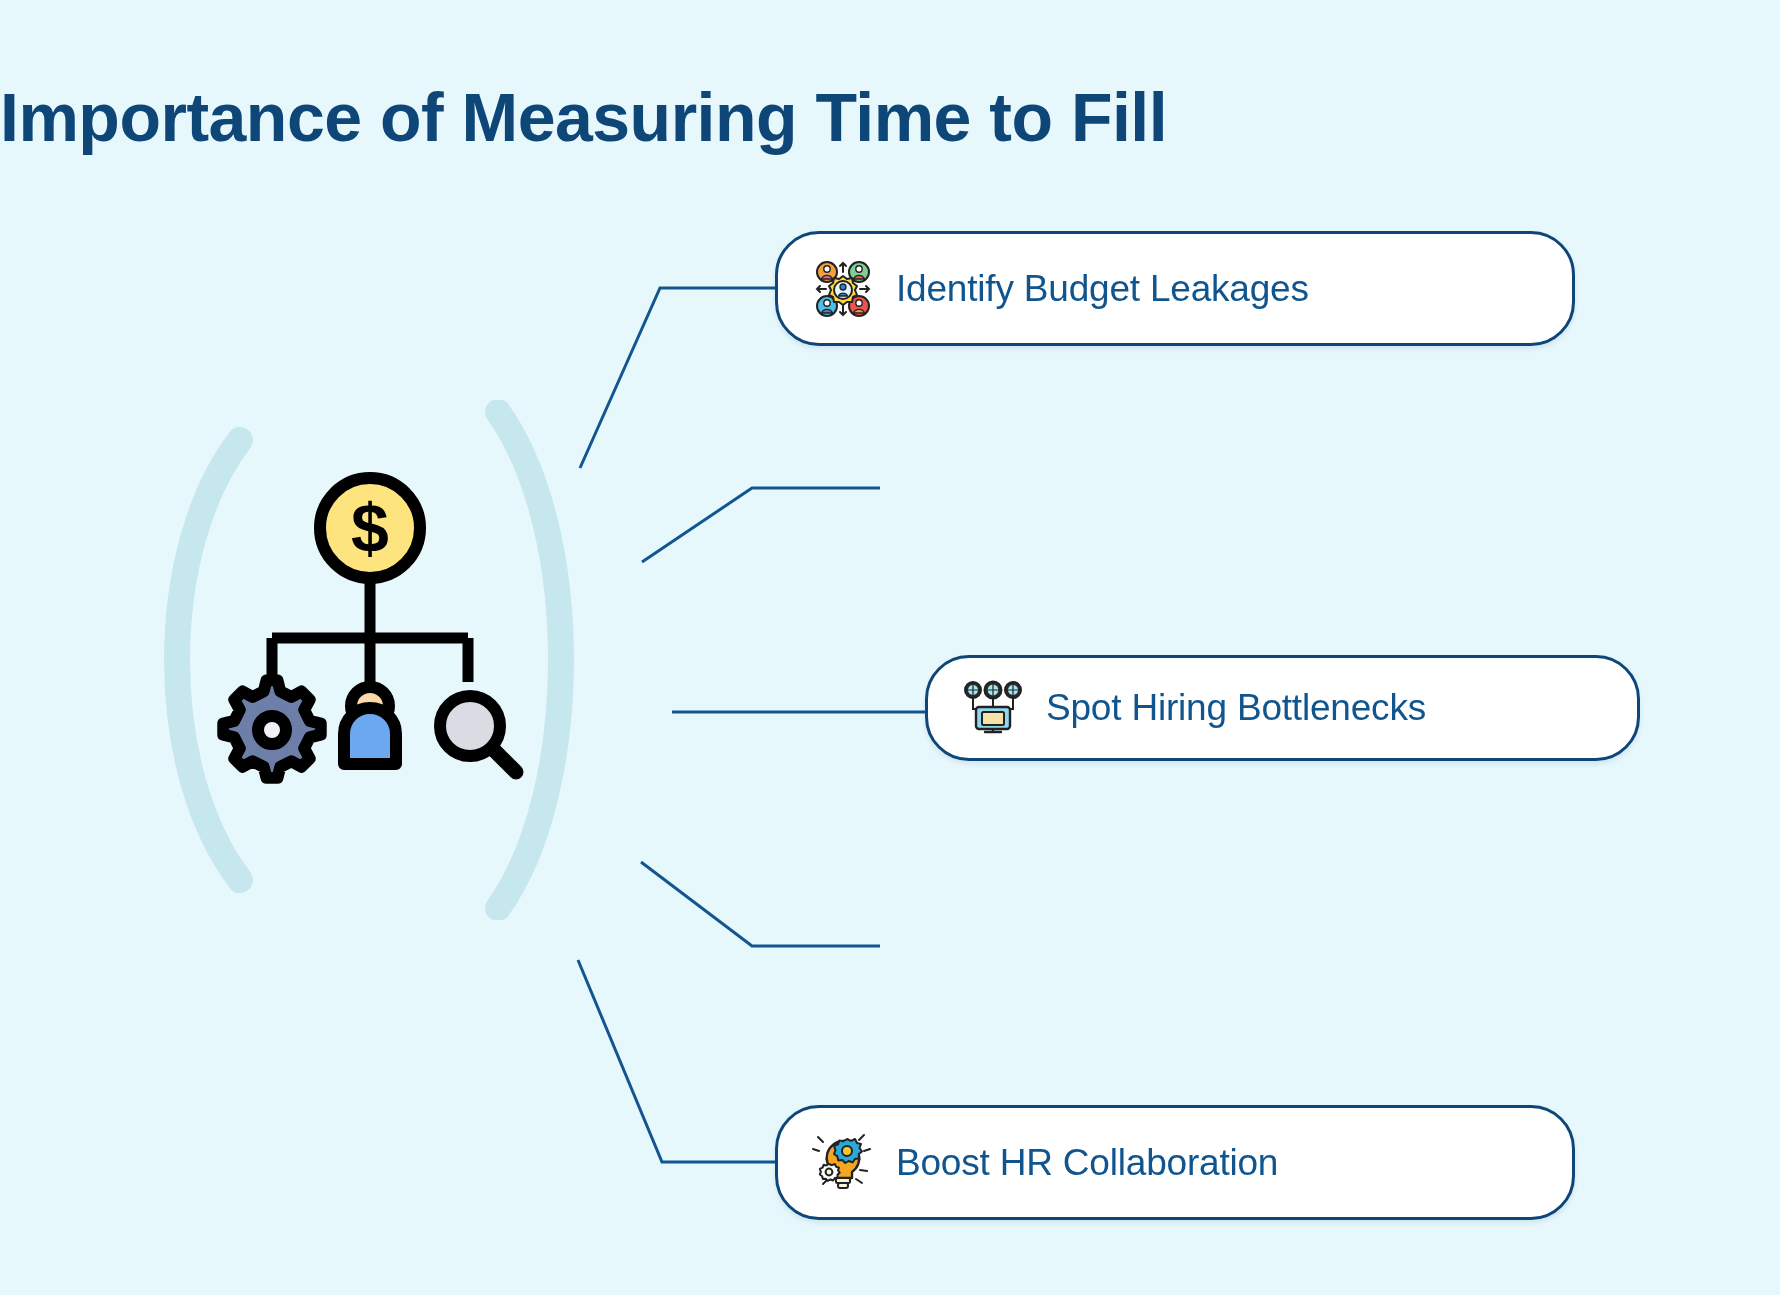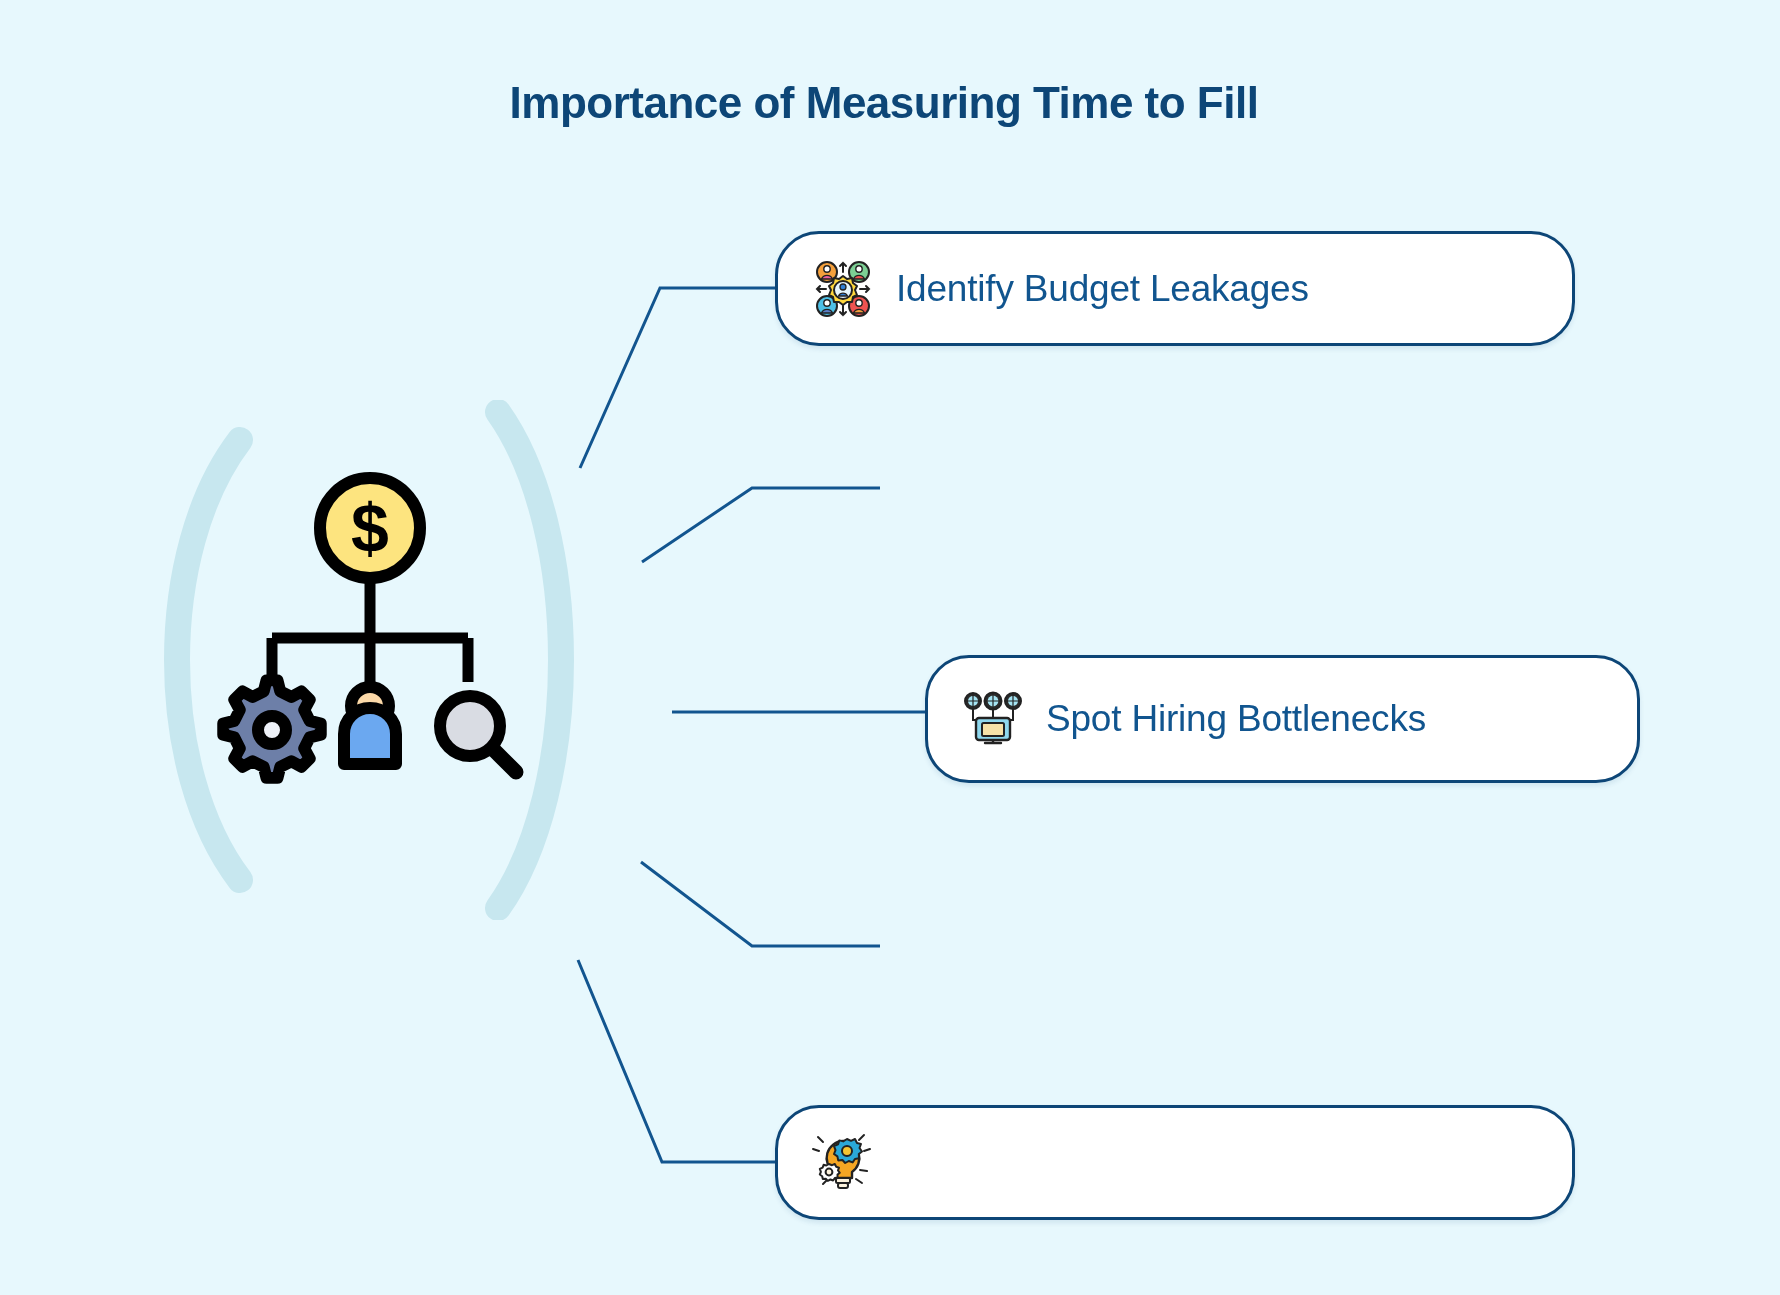--- a/index.html
+++ b/index.html
@@ -21,22 +21,22 @@
     width: 1780px;
     height: 1295px;
   }
 
   
   .page-title {
     position: absolute;
     top: 78px;
     left: 0;
     width: 1768px;
-    text-align: center;
-    font-size: 44px;
+    text-align: left;
+    font-size: 68px;
     font-weight: bold;
     letter-spacing: -0.5px;
     color: #0d4677;
     font-family: "Liberation Sans", sans-serif;
   }
 
   
   .connector-layer {
     position: absolute;
     left: 0;
@@ -85,21 +85,21 @@
     font-size: 37px;
     line-height: 1.18;
     font-family: "Liberation Sans", sans-serif;
     font-weight: normal;
     letter-spacing: -0.2px;
   }
 
   
   #card-0 { left: 775px; top: 231px;  width: 800px; height: 115px; }
   #card-1 { left: 880px; top: 431px;  width: 760px; height: 115px; }
-  #card-2 { left: 925px; top: 655px;  width: 715px; height: 128px; }
+  #card-2 { left: 925px; top: 655px;  width: 715px; height: 106px; }
   #card-3 { left: 880px; top: 885px;  width: 760px; height: 122px; }
   #card-4 { left: 775px; top: 1105px; width: 800px; height: 115px; }
 
   #card-3 .card-label { line-height: 1.12; }
 </style>
 </head>
 <body>
 
 <div id="stage">
 
@@ -262,15 +262,16 @@
           <circle cx="0" cy="-1" r="5" fill="#f5c431" stroke="#222" stroke-width="2"></circle>
         </g>
         <g transform="translate(17,41)">
           <path d="M0 -9 L3 -7.8 L5.8 -9 L7.2 -6.2 L10 -5.4 L9 -2.6 L10.8 -0.2 L8.5 1.6
                    L8.6 4.6 L5.8 5.1 L4.1 7.5 L1.4 6.5 L-1.2 7.9 L-3.2 5.8 L-6.2 6
                    L-6.8 3.2 L-9.2 1.5 L-8.1 -1.2 L-9.2 -4.1 L-6.4 -5.4 L-5.4 -8.2 L-2.7 -7.5 Z" fill="#ffffff" stroke="#222" stroke-width="2" stroke-linejoin="round"></path>
           <circle cx="0" cy="-1" r="3.4" fill="#fdf3dd" stroke="#222" stroke-width="2"></circle>
         </g>
       </svg>
     </div>
+    <div class="card-label">Boost HR Collaboration</div>
   </div>
 
 </div>
 
 </body></html>

